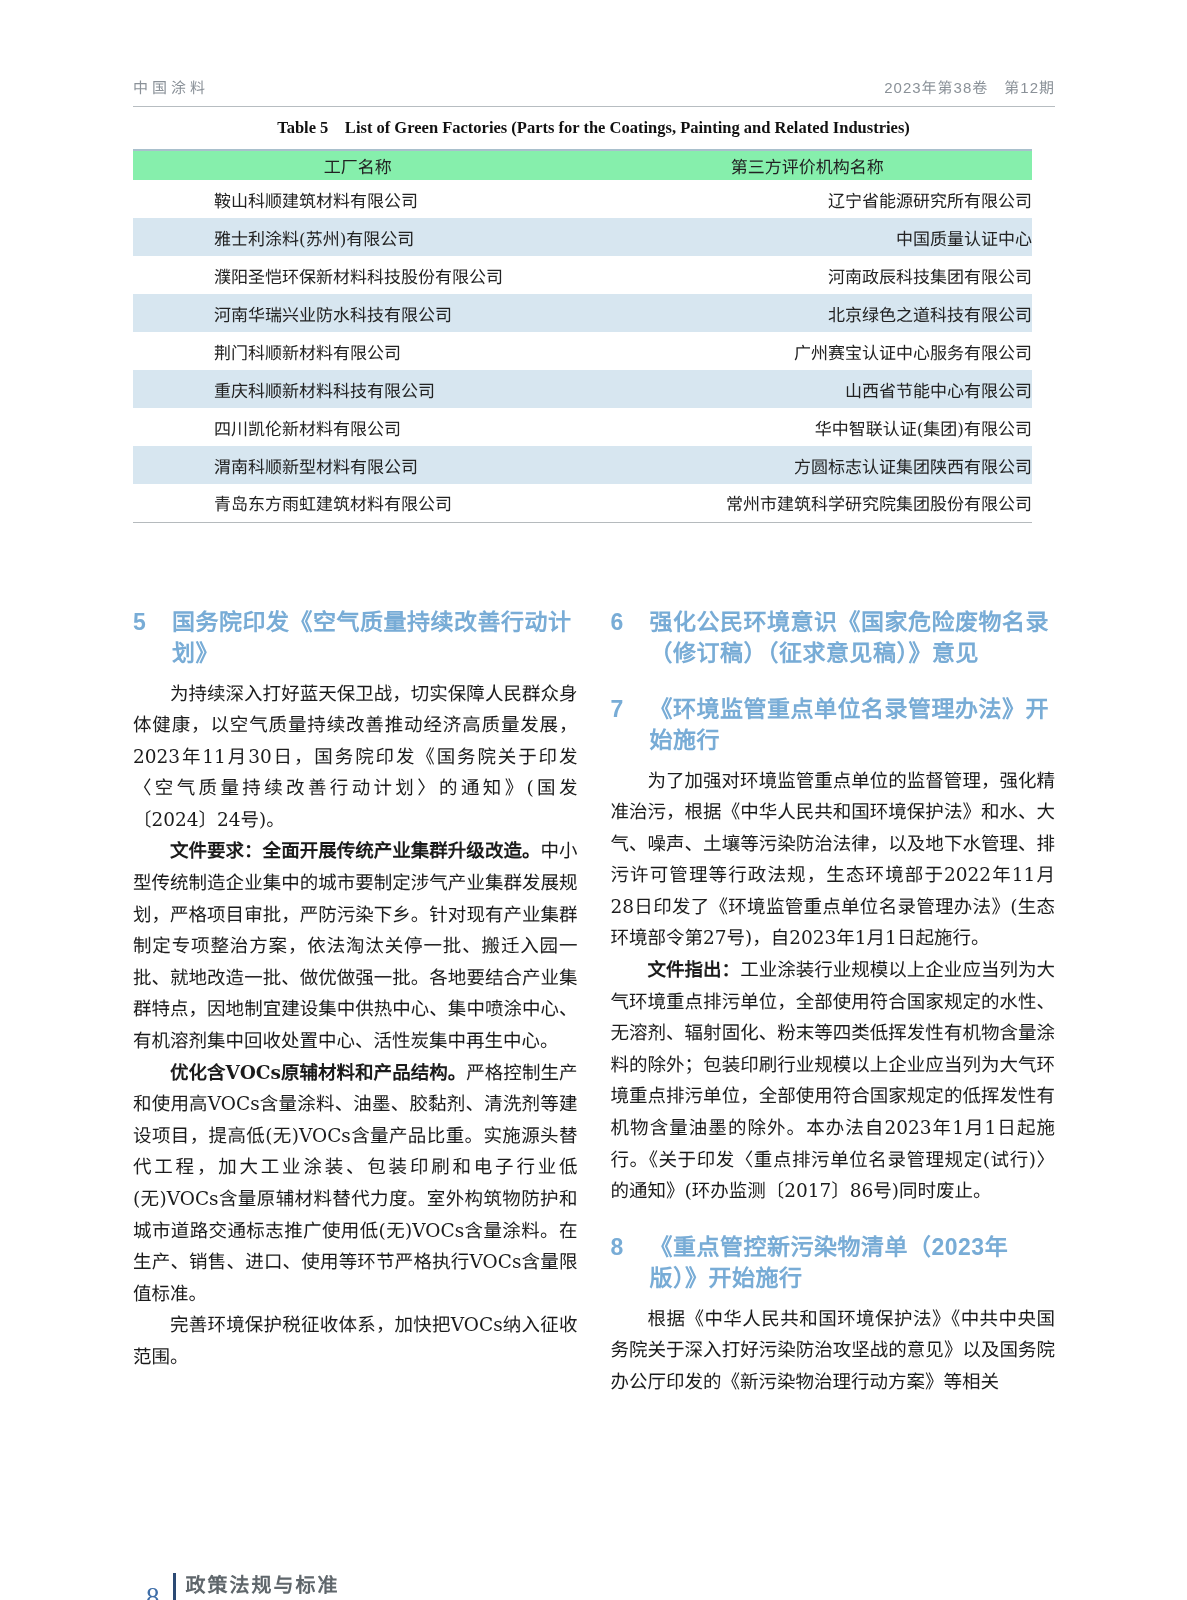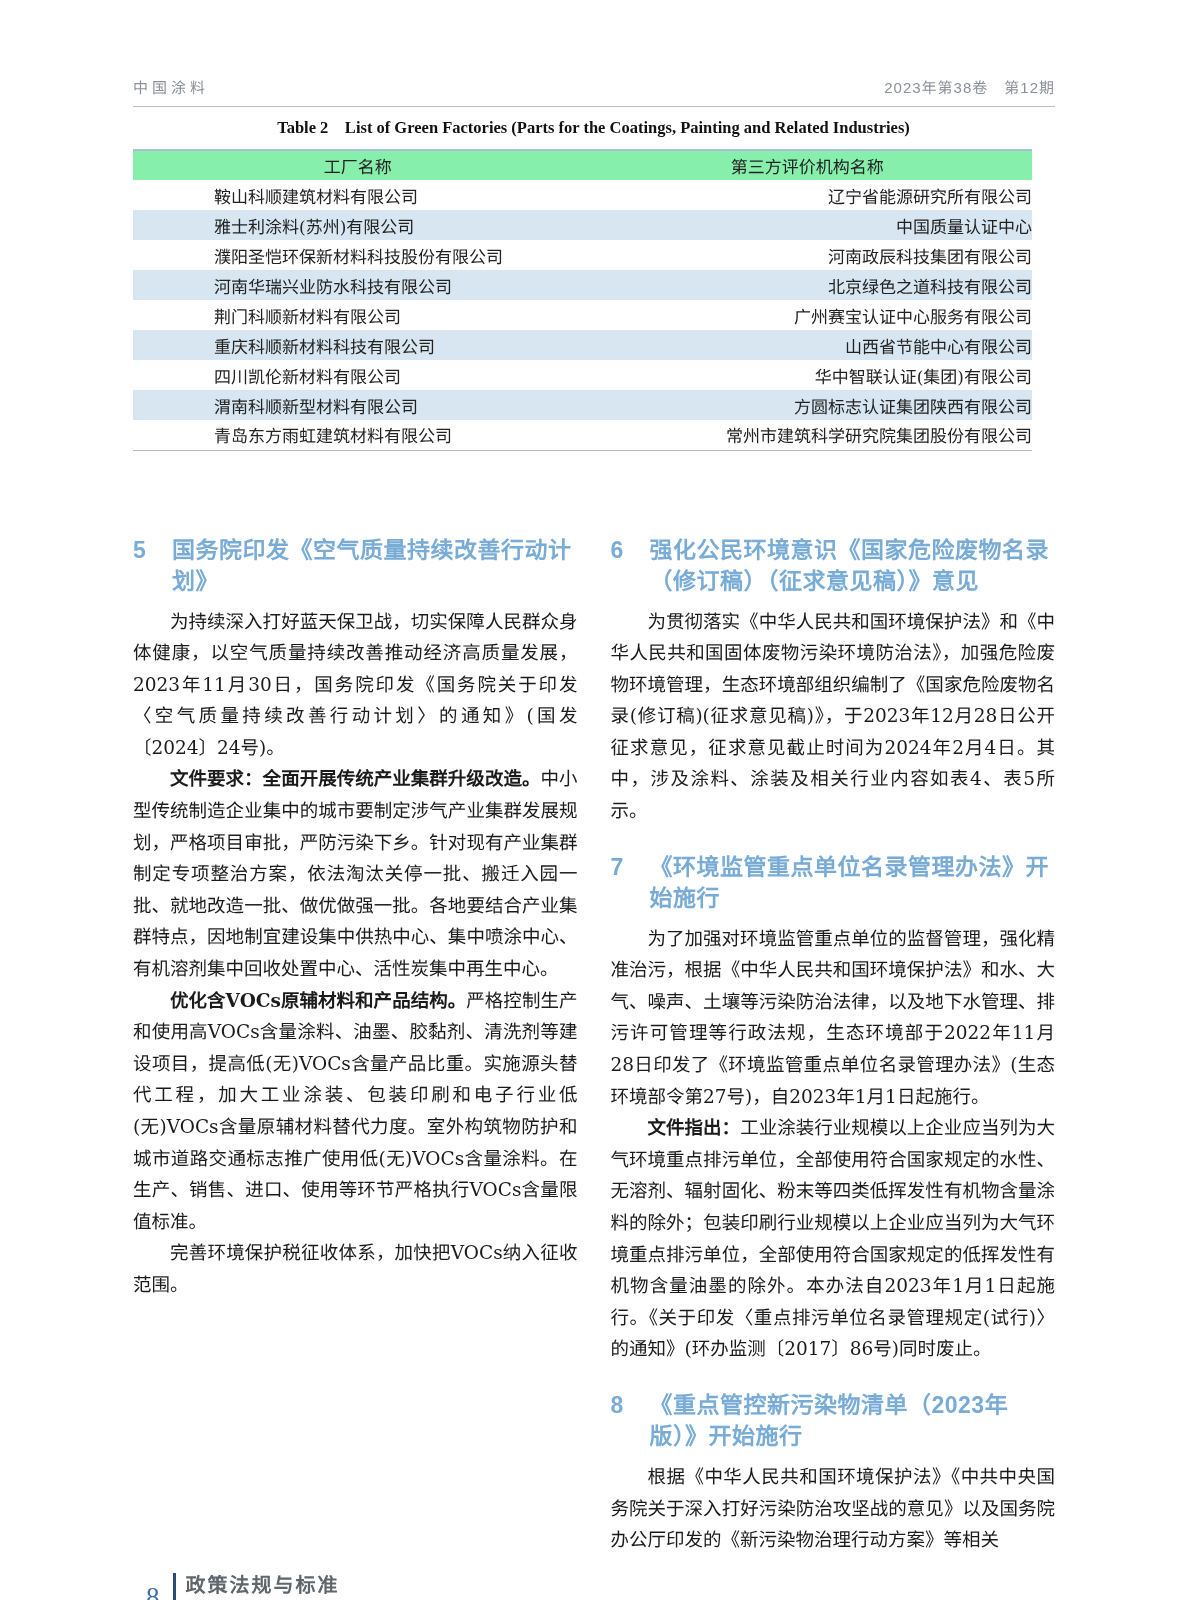--- a/index.html
+++ b/index.html
@@ -44,21 +44,21 @@
     width: 899px; border-collapse: collapse; table-layout: fixed;
     font-size: 17px; color: #222;
   }
   thead th {
     background: #86efac;
     border-top: 2px solid #a9c0cd;
     font-weight: normal; text-align: center;
     height: 30px; padding: 0;
   }
   th.col-factory, td.cell-factory { width: 50%; }
-  tbody td { height: 30px; padding: 0; white-space: nowrap; overflow: hidden; }
+  tbody td { height: 38px; padding: 0; white-space: nowrap; overflow: hidden; }
   td.cell-factory { padding-left: 81px; }
   td.cell-agency  { padding-left: 96px; text-align: right; }
   tbody tr:nth-child(even) { background: #d7e6f0; }
   tbody tr:last-child td { border-bottom: 1px solid #b5babd; }
 
   
   .columns {
     margin: 84px 132px 0 133px;
     display: flex; gap: 33px;
   }
@@ -109,21 +109,21 @@
 </head>
 <body>
 
 <div class="page">
 
   <header class="page-header">
     <span class="journal-name">中国涂料</span>
     <span class="issue-info">2023年第38卷　第12期</span>
   </header>
 
-  <div class="caption-en">Table 2　List of Green Factories (Parts for the Coatings, Painting and Related Industries)</div>
+  <div class="caption-en">Table 5　List of Green Factories (Parts for the Coatings, Painting and Related Industries)</div>
 
   <div class="tbl-wrap">
     <table>
       <thead>
         <tr>
           <th class="col-factory">工厂名称</th>
           <th class="col-agency">第三方评价机构名称</th>
         </tr>
       </thead>
       <tbody>
@@ -181,21 +181,20 @@
         <p class="para"><b></b><span>完善环境保护税征收体系，加快把VOCs纳入征收范围。</span></p>
       </div>
     </section>
 
     <section class="col">
       <div class="sec">
         <h2 class="sec-head">
           <span class="sec-num">6</span>
           <span class="sec-title">强化公民环境意识《国家危险废物名录（修订稿）（征求意见稿）》意见</span>
         </h2>
-        <p class="para"><b></b><span>为贯彻落实《中华人民共和国环境保护法》和《中华人民共和国固体废物污染环境防治法》，加强危险废物环境管理，生态环境部组织编制了《国家危险废物名录(修订稿)(征求意见稿)》，于2023年12月28日公开征求意见，征求意见截止时间为2024年2月4日。其中，涉及涂料、涂装及相关行业内容如表4、表5所示。</span></p>
       </div>
 
       <div class="sec">
         <h2 class="sec-head">
           <span class="sec-num">7</span>
           <span class="sec-title">《环境监管重点单位名录管理办法》开始施行</span>
         </h2>
         <p class="para"><b></b><span>为了加强对环境监管重点单位的监督管理，强化精准治污，根据《中华人民共和国环境保护法》和水、大气、噪声、土壤等污染防治法律，以及地下水管理、排污许可管理等行政法规，生态环境部于2022年11月28日印发了《环境监管重点单位名录管理办法》(生态环境部令第27号)，自2023年1月1日起施行。</span></p>
         <p class="para"><b>文件指出：</b><span>工业涂装行业规模以上企业应当列为大气环境重点排污单位，全部使用符合国家规定的水性、无溶剂、辐射固化、粉末等四类低挥发性有机物含量涂料的除外；包装印刷行业规模以上企业应当列为大气环境重点排污单位，全部使用符合国家规定的低挥发性有机物含量油墨的除外。本办法自2023年1月1日起施行。《关于印发〈重点排污单位名录管理规定(试行)〉的通知》(环办监测〔2017〕86号)同时废止。</span></p>
       </div>

